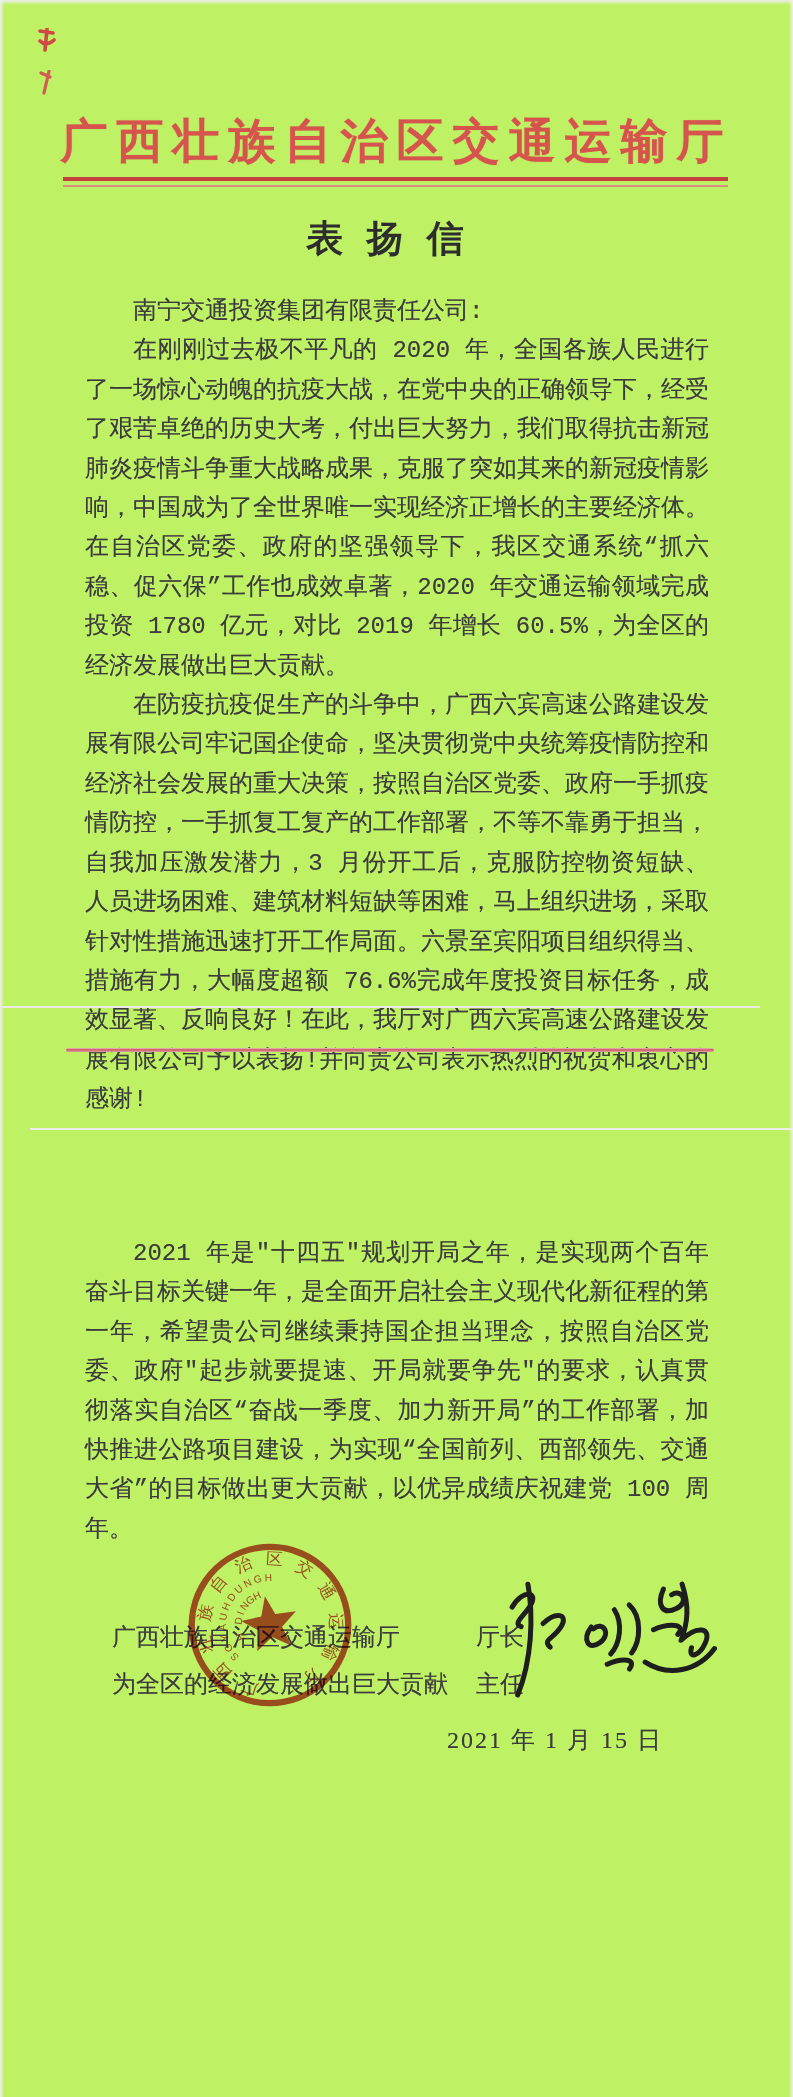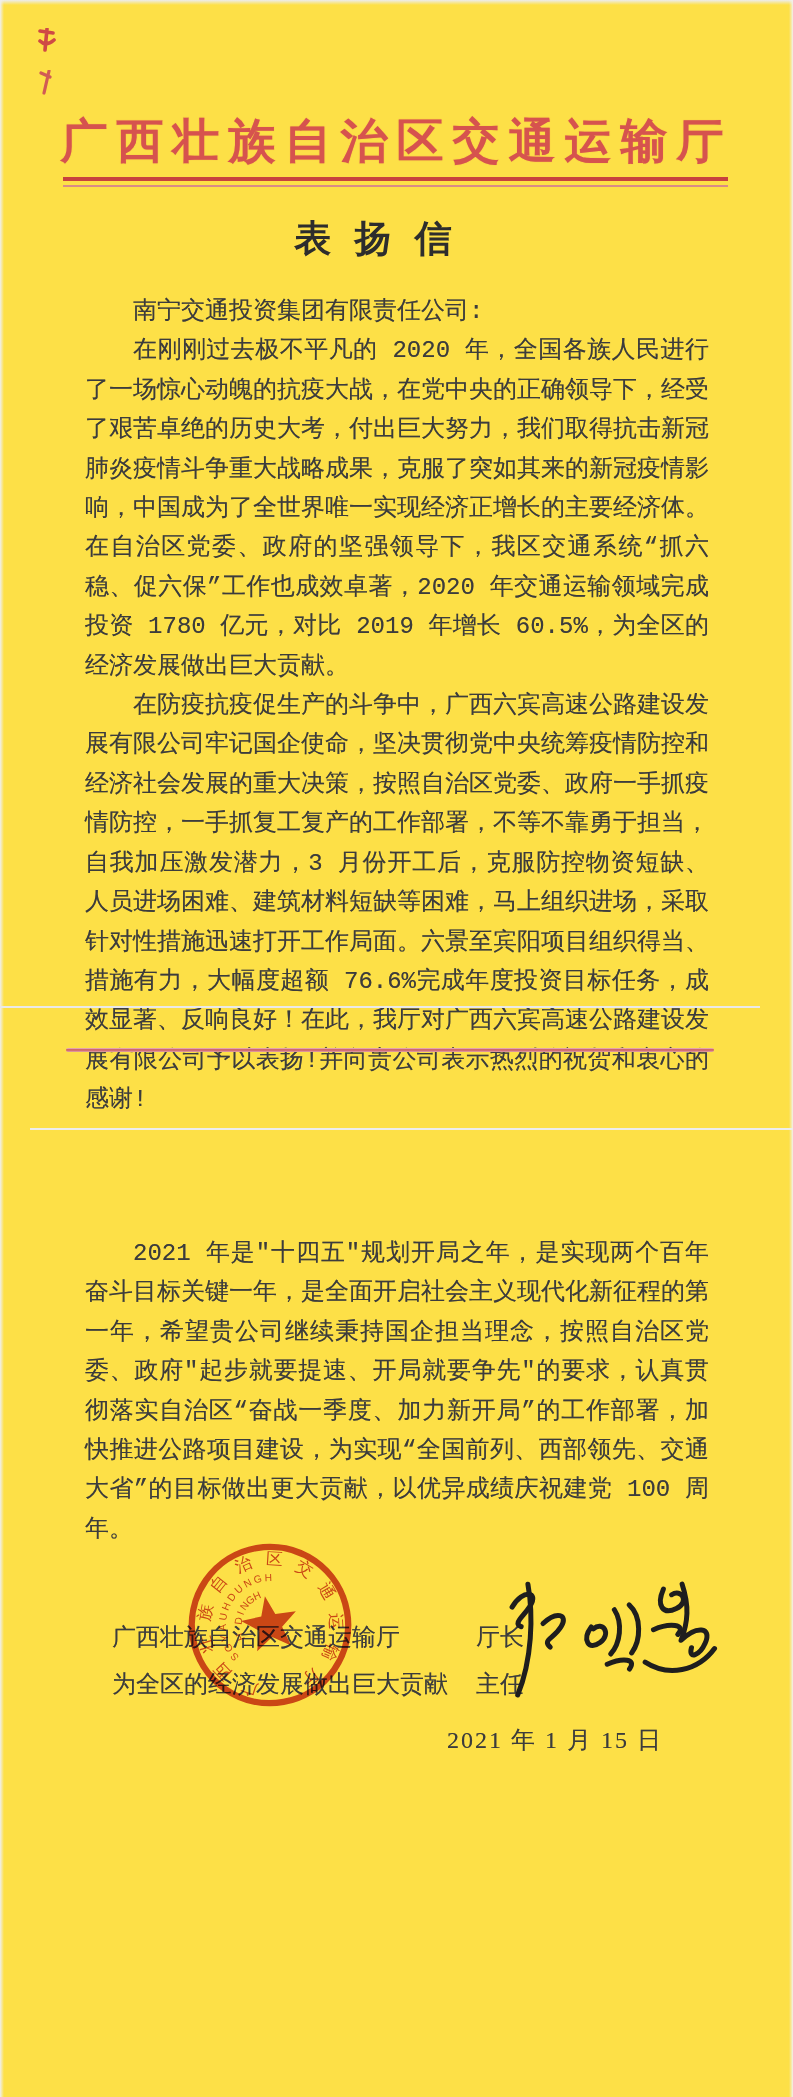--- a/index.html
+++ b/index.html
@@ -1,33 +1,33 @@
 <!DOCTYPE html>
 <html><head>
 <meta charset="utf-8">
 <style>
   html,body{margin:0;padding:0;background:#ffffff;}
   body{width:793px;height:2097px;position:relative;overflow:hidden;
        font-family:"Liberation Serif","DejaVu Serif",serif;}
-  .page{position:absolute;inset:0;background:#fde047;}
+  .page{position:absolute;inset:0;background:#bef264;}
   
   .scan-edge-top{position:absolute;left:0;top:0;width:793px;height:5px;
     background:linear-gradient(#ededed,rgba(255,255,255,0));}
   .scan-edge-left{position:absolute;left:0;top:0;width:4px;height:2097px;
     background:linear-gradient(90deg,#f0efee,rgba(255,255,255,0));}
   .scan-edge-right{position:absolute;right:0;top:0;width:4px;height:2097px;
     background:linear-gradient(270deg,#f1f0ef,rgba(255,255,255,0));}
 
   .letterhead{position:absolute;left:0;top:110px;width:793px;text-align:center;
     font-size:47px;font-weight:700;color:#d6534e;letter-spacing:9px;
     text-shadow:0 0 1px rgba(214,83,78,.45);}
   .rule-thick{position:absolute;left:63px;top:177px;width:665px;height:4px;background:#c7423e;}
   .rule-thin{position:absolute;left:63px;top:185px;width:665px;height:2px;background:#d98b86;}
 
-  .doc-title{position:absolute;left:0;top:214px;width:753px;text-align:center;
+  .doc-title{position:absolute;left:12px;top:214px;width:753px;text-align:center;
     font-size:37px;font-weight:700;color:#2d2d2d;letter-spacing:7px;}
 
   .body-block{position:absolute;left:85px;width:624px;font-size:24px;line-height:39.4px;
     color:#3c3c3c;text-align:justify;text-shadow:0 0 .6px rgba(70,70,70,.55);font-family:Liberation Mono, monospace;}
   .body-block p{margin:0;text-indent:2em;}
   .salutation{text-indent:0;}
   #body-page1{top:292px;}
   #body-page2{top:1234px;}
 
   

